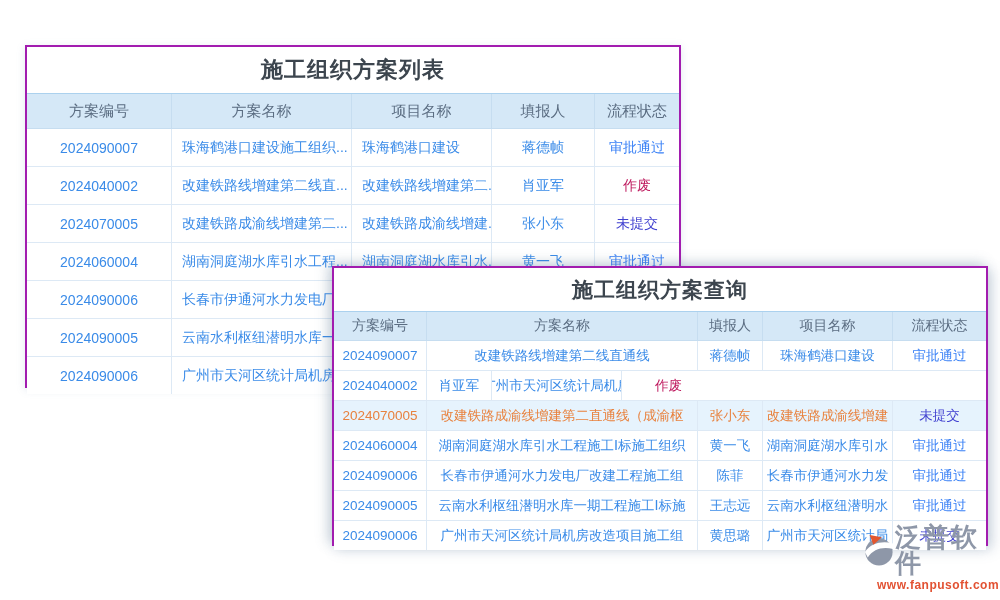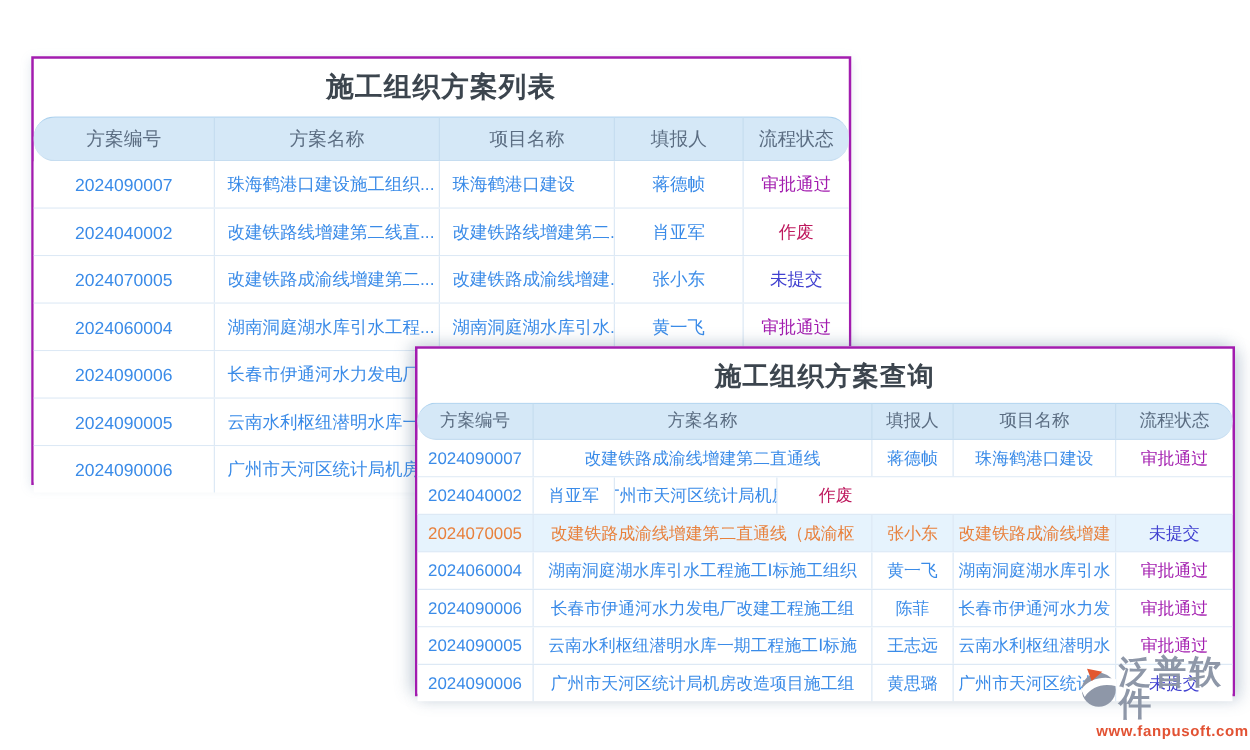--- a/index.html
+++ b/index.html
@@ -9,32 +9,32 @@
   }
   .window{
     position:absolute;background:#fff;border:2px solid #a21caf;
     box-sizing:border-box;
   }
   #back-window{
     left:25px;top:45px;width:656px;height:343px;z-index:1;
     box-shadow:0 2px 8px rgba(120,150,180,.22);
   }
   #front-window{
-    left:332px;top:277px;width:656px;height:280px;z-index:5;
+    left:332px;top:266px;width:656px;height:280px;z-index:5;
     box-shadow:-4px -3px 12px rgba(90,120,150,.30), 4px 4px 12px rgba(90,120,150,.28);
   }
   .titlebar{
     display:flex;align-items:center;justify-content:center;
     font-weight:bold;color:#3c454e;letter-spacing:1px;
   }
   #back-window .titlebar{height:46px;font-size:22px}
   #front-window .titlebar{height:43px;font-size:21px}
   .thead{
     display:flex;background:#d5e8f7;color:#5b6d82;
-    border-top:1px solid #abd1ee;border-bottom:1px solid #c6ddf0;border-radius:17px;
+    border-top:1px solid #abd1ee;border-bottom:1px solid #c6ddf0;
   }
   #back-window .thead{height:34px}
   #front-window .thead{height:28px}
   .hcell{
     display:flex;align-items:center;justify-content:center;
     font-size:15px;border-right:1px solid #c6ddf0;box-sizing:border-box;
     overflow:hidden;white-space:nowrap;
   }
   #front-window .hcell{font-size:14px}
   .hcell:last-child{border-right:none}
@@ -47,21 +47,21 @@
     box-sizing:border-box;overflow:hidden;white-space:nowrap;flex:none;
   }
   .cell:last-child{border-right:none}
   .center{justify-content:center}
   .left{padding-left:10px}
   
   .c-code{width:145px}.c-plan{width:180px}.c-proj{width:140px}.c-person{width:103px}.c-status{width:84px}
   
   .f-code{width:93px}.f-plan{width:271px}.f-person{width:65px}.f-proj{width:130px}.f-status{width:93px}
   
-  .approved{color:#a21caf}
+  .approved{color:#3b82f6}
   .voided{color:#be185d}
   .unsubmitted{color:#4141d0}
   
   .trow.hl{background:#e6f3fd}
   .trow.hl .cell{color:#e8813d}
   .trow.hl .cell.unsubmitted{color:#4141d0}
   
   #watermark{
     position:absolute;right:8px;bottom:8px;z-index:10;width:128px;
   }
@@ -145,21 +145,21 @@
   <div class="thead">
     <div class="hcell f-code">方案编号</div>
     <div class="hcell f-plan">方案名称</div>
     <div class="hcell f-person">填报人</div>
     <div class="hcell f-proj">项目名称</div>
     <div class="hcell f-status">流程状态</div>
   </div>
   <div id="front-tbody">
       <div class="trow">
         <div class="cell f-code center">2024090007</div>
-        <div class="cell f-plan center">改建铁路成渝线增建第二直通线</div>
+        <div class="cell f-plan center">改建铁路线增建第二线直通线</div>
         <div class="cell f-person center">蒋德帧</div>
         <div class="cell f-proj center">珠海鹤港口建设</div>
         <div class="cell f-status center approved">审批通过</div>
       </div>
       <div class="trow">
         <div class="cell f-code center">2024040002</div>
         <div class="cell f-person center">肖亚军</div>
         <div class="cell f-proj center">广州市天河区统计局机房</div>
         <div class="cell f-status center voided">作废</div>
       </div>

